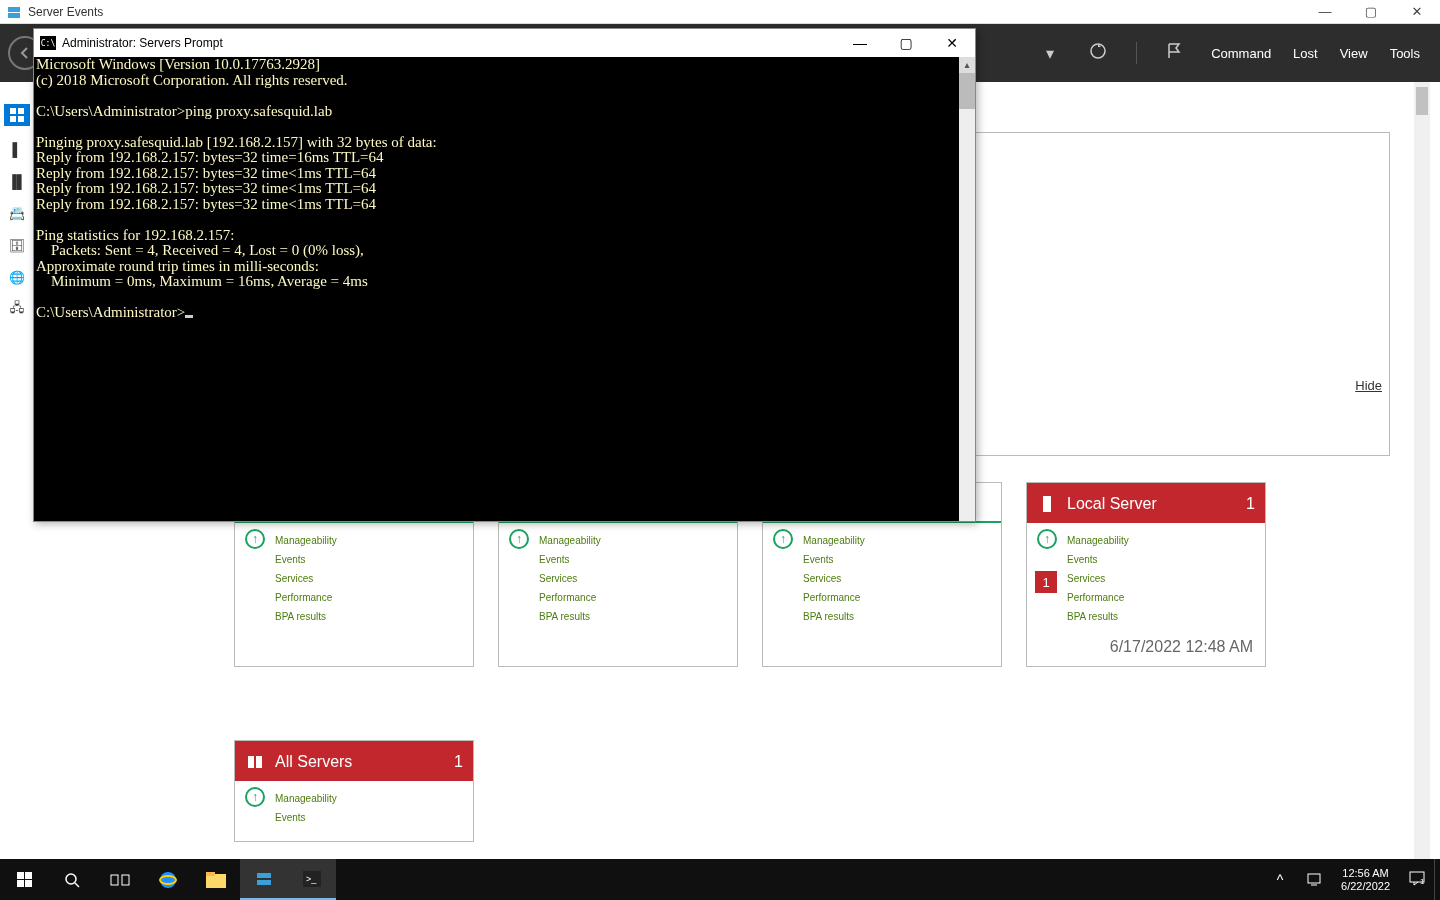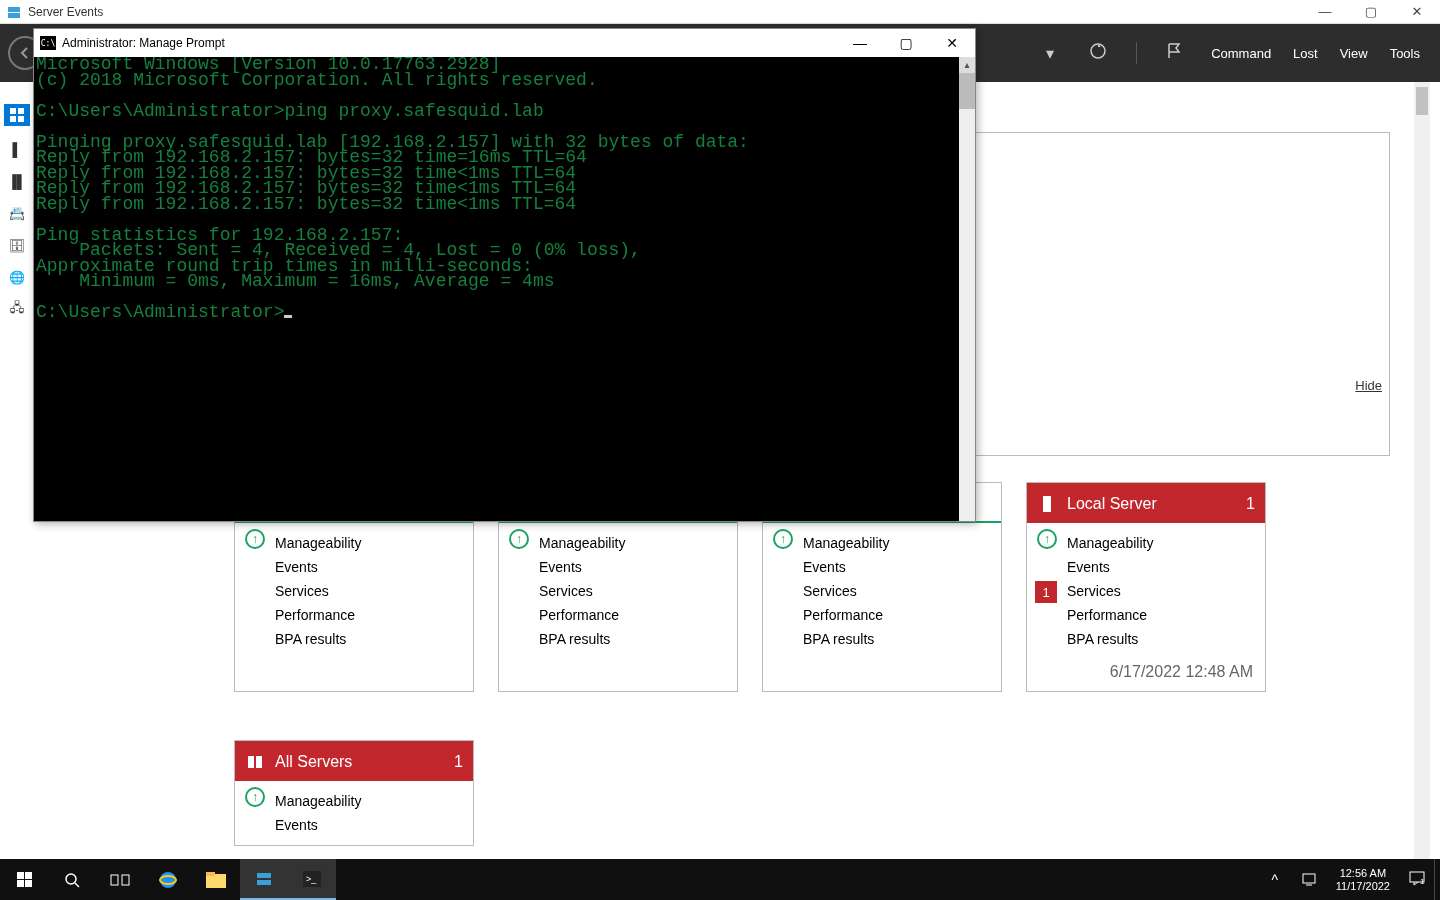--- a/index.html
+++ b/index.html
@@ -26,34 +26,34 @@
   .content-scroll .thumb{position:absolute;top:5px;left:2px;width:12px;height:28px;background:#c1c1c1}
   .hide-link{position:absolute;right:48px;top:296px;font-size:13px;color:#333;text-decoration:underline}
   .panel-outline{position:absolute;left:200px;top:50px;right:40px;height:324px;border:1px solid #bbb}
   
   .tiles{position:absolute;left:200px;top:400px;display:flex;gap:24px}
   .tile{width:240px;border:1px solid #bbb;background:#fff;padding-bottom:40px;position:relative}
   .tile-header{height:38px;display:flex;align-items:center;padding:0 10px;color:#fff;font-size:16px;border-top:4px solid #1aa260}
   .tile-header.red{background:#c1272d;border-top-color:#c1272d}
   .tile-header .th-icon{width:20px;height:20px;margin-right:10px;display:inline-flex;align-items:center;justify-content:center}
   .tile-header .th-count{margin-left:auto;font-size:16px}
-  .tile-body{padding:8px 12px 0 40px;font-size:14px;color:#000000;border-top:2px solid #1aa260}
+  .tile-body{padding:8px 12px 0 40px;font-size:10px;color:#4d7c0f;border-top:2px solid #1aa260}
   .tile.red .tile-body{border-top-color:#c1272d}
   .tile-row{padding:4px 0;position:relative}
   .tile-row.alert::before{content:"1";position:absolute;left:-32px;top:2px;width:22px;height:22px;background:#c1272d;color:#fff;display:flex;align-items:center;justify-content:center;font-size:13px}
   .tile .arrow-icon{position:absolute;left:10px;top:46px;width:20px;height:20px;border:2px solid #1aa260;border-radius:50%;color:#1aa260;display:flex;align-items:center;justify-content:center;font-size:12px;font-weight:bold}
   .tile-timestamp{position:absolute;bottom:10px;right:12px;font-size:16px;color:#666}
   .tiles.row2{top:658px}
   
   .cmd-window{position:absolute;left:33px;top:28px;width:943px;height:494px;background:#000;border:1px solid #888;box-shadow:2px 2px 8px rgba(0,0,0,.3);z-index:50}
   .cmd-title{height:28px;background:#fff;display:flex;align-items:center;font-size:12px;color:#000}
   .cmd-title .cmd-icon{width:16px;height:14px;background:#000;color:#fff;font-size:8px;display:flex;align-items:center;justify-content:center;margin:0 6px;font-family:monospace}
   .cmd-title .sys-btns{margin-left:auto;display:flex}
   .cmd-title .sys-btn{width:46px;height:28px;display:flex;align-items:center;justify-content:center;font-size:14px}
-  .cmd-body{position:absolute;top:28px;left:0;right:16px;bottom:0;background:#000;color:#15803d;font-family:Liberation Mono, monospace;font-size:18px;line-height:15.5px;white-space:pre;padding:0 2px;overflow:hidden}
+  .cmd-body{position:absolute;top:28px;left:0;right:16px;bottom:0;background:#000;color:#fef9c3;font-family:Liberation Serif, serif;font-size:15px;line-height:15.5px;white-space:pre;padding:0 2px;overflow:hidden}
   .cmd-scroll{position:absolute;right:0;top:28px;width:16px;bottom:0;background:#eee}
   .cmd-scroll .up,.cmd-scroll .dn{height:16px;background:#ddd;text-align:center;font-size:10px;line-height:16px;color:#555}
   .cmd-scroll .thumb{height:36px;background:#bbb;margin-top:0}
   .cursor{display:inline-block;width:8px;height:3px;background:#ccc;vertical-align:-1px}
   
   .taskbar{position:absolute;left:0;right:0;bottom:0;height:41px;background:#101010;display:flex;align-items:center;color:#fff}
   .tb-btn{width:48px;height:41px;display:flex;align-items:center;justify-content:center;font-size:16px;color:#fff}
   .tb-btn.active{background:#333;border-bottom:2px solid #76b9ed}
   .tb-right{margin-left:auto;display:flex;align-items:center;height:100%}
   .tb-clock{font-size:11px;text-align:center;line-height:13px;padding:0 10px}
@@ -178,21 +178,21 @@
           <div class="tile-row">Manageability</div>
           <div class="tile-row">Events</div>
           <div class="tile-row alert">Services</div>
           <div class="tile-row">Performance</div>
           <div class="tile-row">BPA results</div>
         </div>
         <div class="tile-timestamp">6/17/2022 12:48 AM</div>
       </div>
     </div>
   <div class="tiles row2">
-    <div class="tile red" style="padding-bottom:8px">
+    <div class="tile red" style="padding-bottom:14px">
       <div class="tile-header red">
         <span class="th-icon">
           <svg width="16" height="16">
               <rect x="1" y="2" width="6" height="12" fill="#fff"></rect>
               <rect x="9" y="2" width="6" height="12" fill="#fff"></rect>
             </svg>
         </span>
         <span>All Servers</span>
         <span class="th-count">1</span>
       </div>
@@ -205,21 +205,21 @@
   </div>
 
   <div class="content-scroll">
       <div class="thumb"></div>
     </div>
 </div>
 
 <div class="cmd-window">
   <div class="cmd-title">
     <span class="cmd-icon">C:\</span>
-    <span>Administrator: Manage Prompt</span>
+    <span>Administrator: Servers Prompt</span>
     <div class="sys-btns">
       <div class="sys-btn">—</div>
       <div class="sys-btn">▢</div>
       <div class="sys-btn close">✕</div>
     </div>
   </div>
   <div class="cmd-body" id="cmd-body">Microsoft Windows [Version 10.0.17763.2928]
 (c) 2018 Microsoft Corporation. All rights reserved.
 
 C:\Users\Administrator&gt;ping proxy.safesquid.lab
@@ -290,21 +290,21 @@
   <div class="tb-right">
     <div class="tb-tray">^</div>
     <div class="tb-tray">
       <svg width="16" height="16">
           <rect x="2" y="4" width="12" height="9" stroke="#fff" fill="none"></rect>
           <line x1="5" y1="15" x2="11" y2="15" stroke="#fff"></line>
         </svg>
     </div>
     <div class="tb-clock">
       <div>12:56 AM</div>
-      <div>11/17/2022</div>
+      <div>6/22/2022</div>
     </div>
     <div class="tb-tray">
       <svg width="18" height="18">
           <rect x="2" y="3" width="14" height="10" stroke="#fff" fill="none"></rect>
           <path d="M6 13 L6 16 L10 13" stroke="#fff" fill="none"></path>
           <text x="12" y="15" fill="#fff" font-size="8">1</text>
         </svg>
     </div>
     <div class="show-desktop"></div>
   </div>

